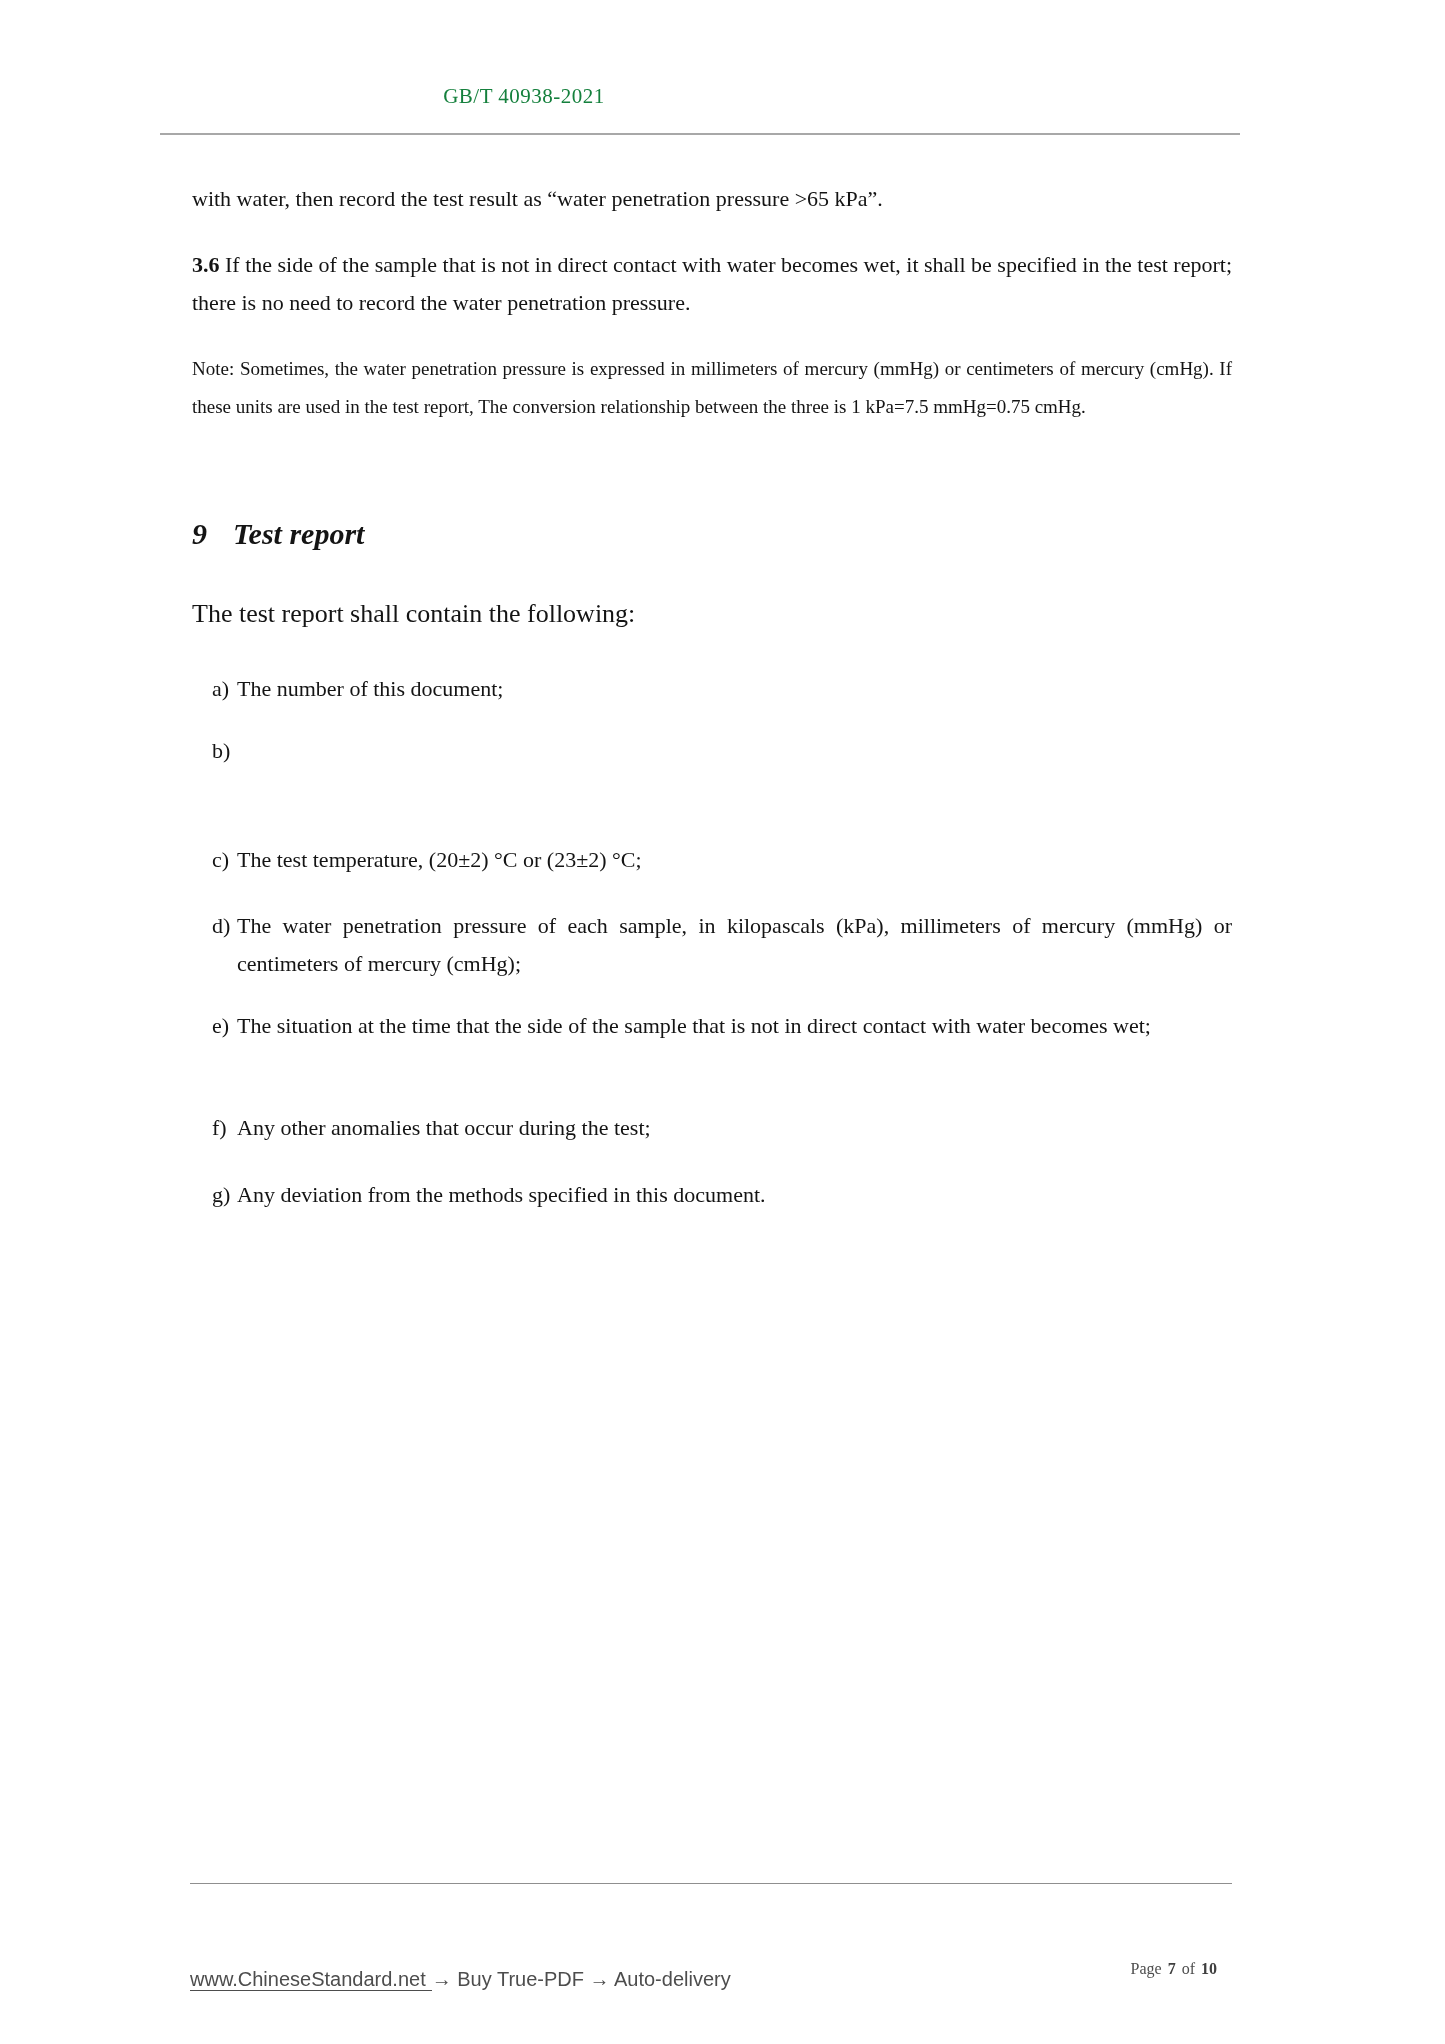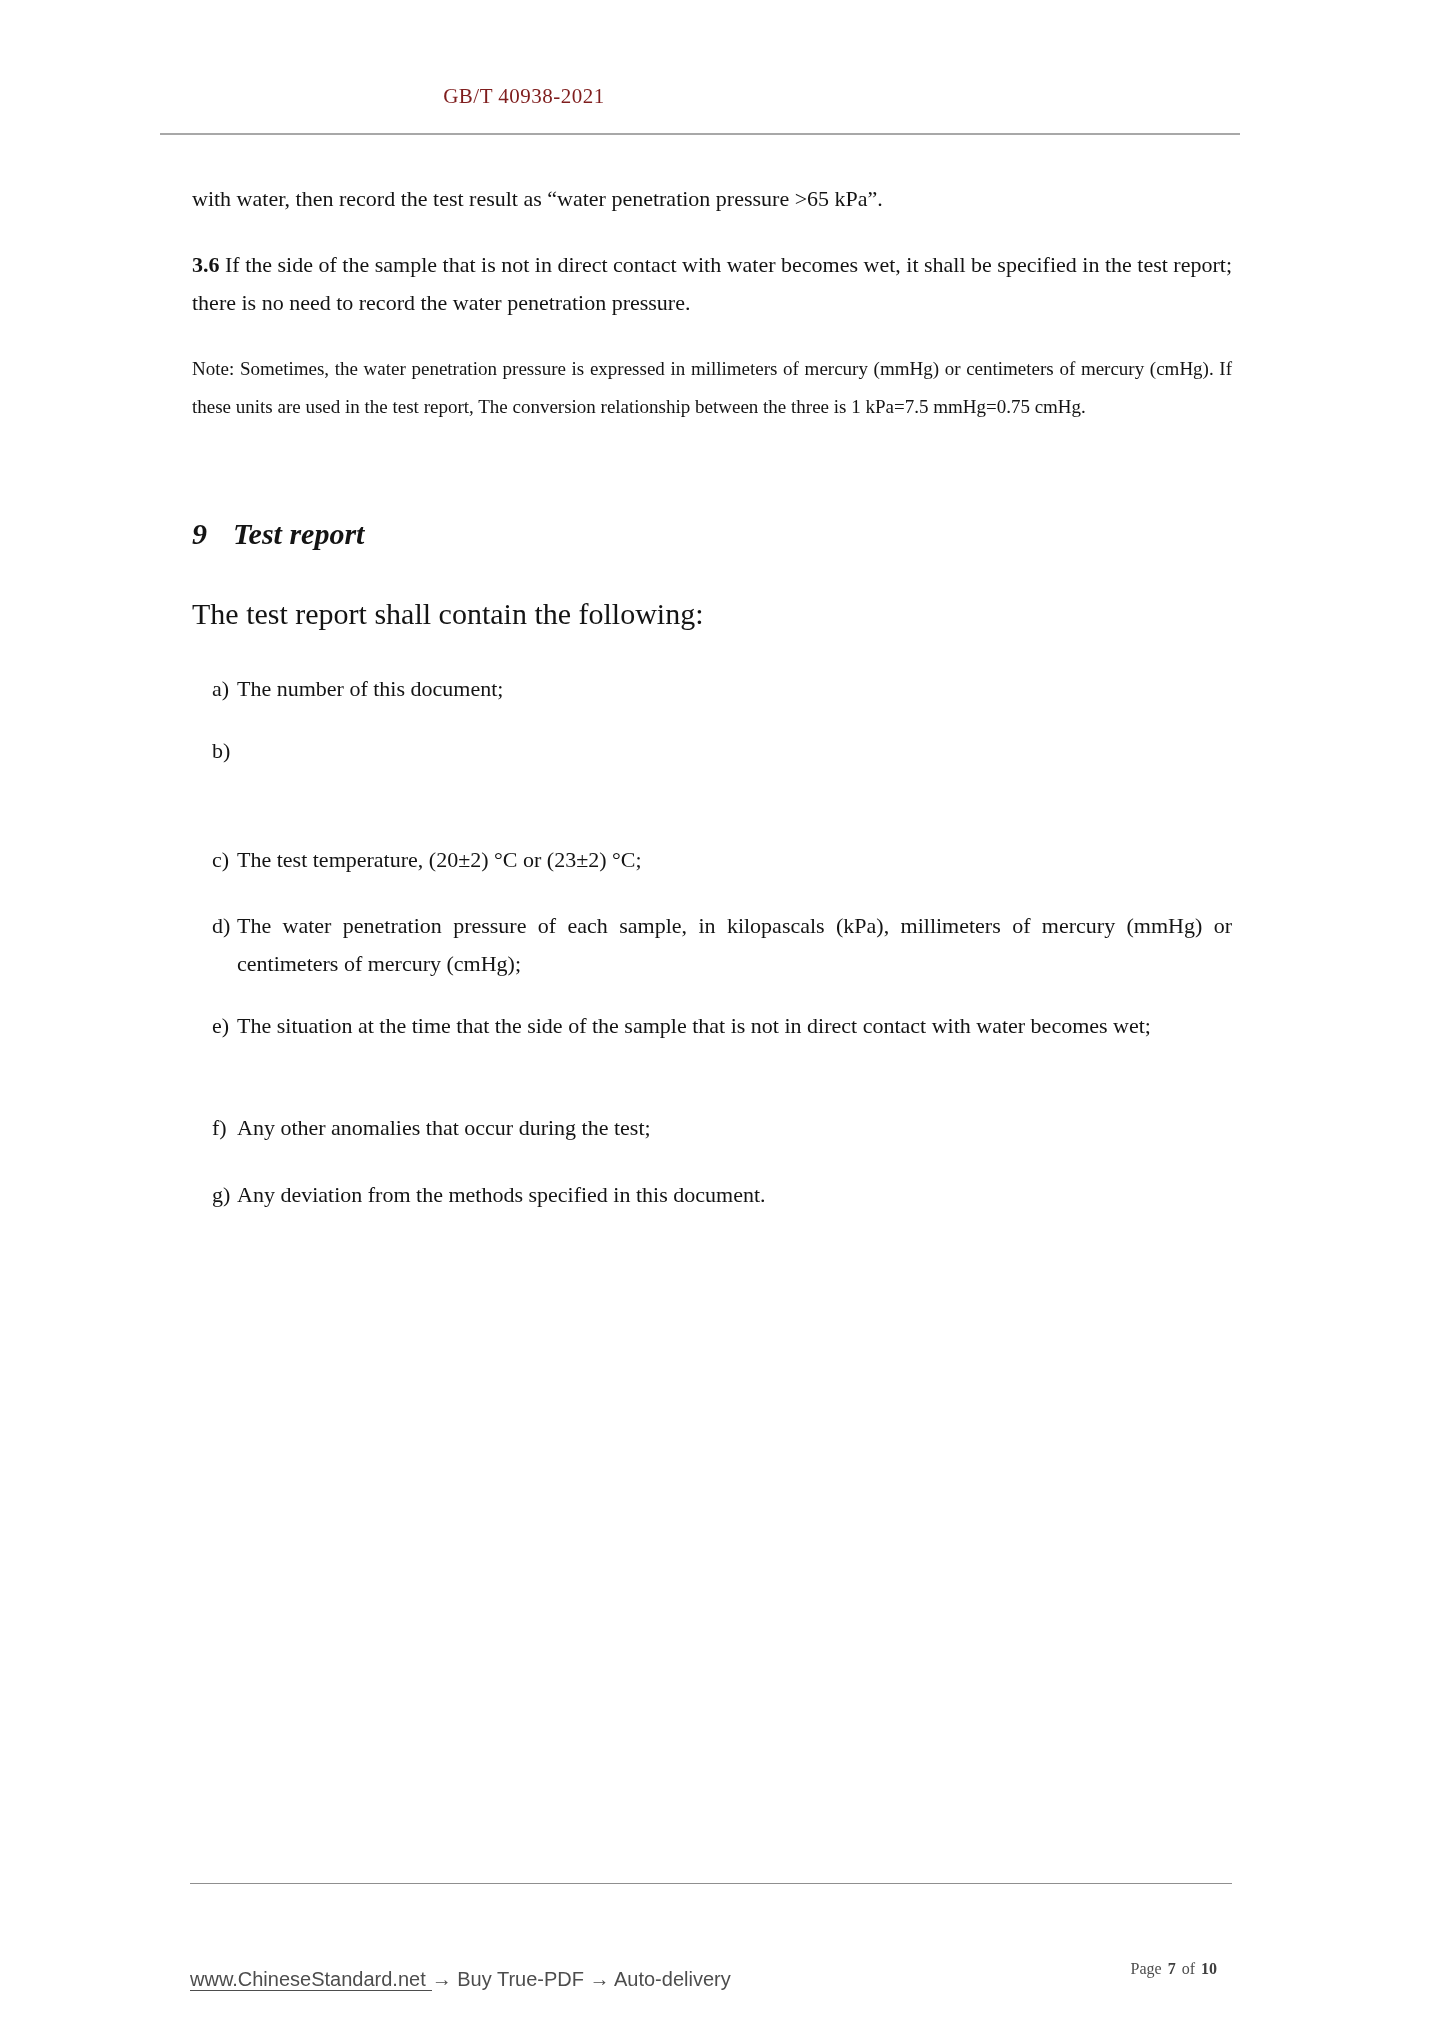--- a/index.html
+++ b/index.html
@@ -6,21 +6,21 @@
   html,body { background:#ffffff; }
   body {
     width:1445px; height:2044px;
     position:relative;
     font-family:"Liberation Serif", serif;
     color:#141414;
   }
   .doc-number {
     position:absolute; top:84px; left:160px; width:728px;
     text-align:center;
-    font-size:21px; color:#7f1d1d;
+    font-size:21px; color:#15803d;
     letter-spacing:0.5px;
   }
   .header-rule {
     position:absolute; top:133px; left:160px; width:1080px; height:2px;
     background:#a8a8a8;
   }
   .para {
     position:absolute; left:192px; width:1040px;
     font-size:22px; line-height:38px;
     text-align:justify;
@@ -34,21 +34,21 @@
     font-size:19px; line-height:38px;
     text-align:justify;
   }
   .section-heading {
     position:absolute; left:192px; top:516px;
     font-size:30px; font-weight:bold; line-height:36px;font-style:italic;
   }
   .section-heading .sec-num { display:inline-block; margin-right:26px; }
   .intro {
     position:absolute; left:192px; width:1040px; top:595px;
-    font-size:30px; line-height:38px;
+    font-size:26px; line-height:38px;
   }
   .list-item {
     position:absolute; left:237px; width:995px;
     font-size:22px; line-height:38px;
     text-align:justify;
   }
   .list-item .marker {
     position:absolute; left:-25px;
   }
   .li-a { top:670px; }

